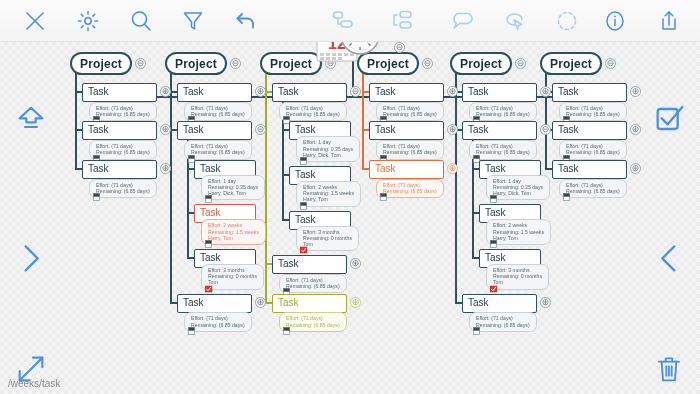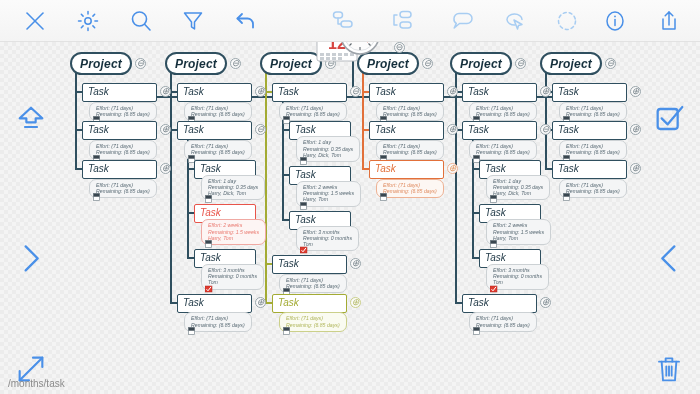--- a/index.html
+++ b/index.html
@@ -59,21 +59,20 @@
     position: absolute;
     left: 313px; top: 13px;
     width: 80px; height: 52px;
     z-index: 12;
   }
 
   
   .column {
     position: absolute;
     top: 98px;
-    font-style: italic;
   }
   .proj-head {
     position: relative;
     width: 62px; height: 23px;
     border: 2px solid #2f4f5f;
     border-radius: 12px;
     background: #ffffff;
     display: flex; align-items: center; justify-content: center;
     font-size: 12px; font-weight: bold; color: #16303d;
     letter-spacing: .2px;
@@ -518,15 +517,15 @@
       <div class="rail-icon" title="Delete" style="top: 352px; right: 14px; width: 34px; height: 34px;">
         <svg width="32" height="32" viewBox="0 0 24 24" fill="none" stroke="#4a90e8" stroke-width="1.4" stroke-linecap="round" stroke-linejoin="round">
           <path d="M4.5 6.5h15"></path>
           <path d="M6.5 6.5l1 14h9l1-14"></path>
           <path d="M9.5 6.5V4h5v2.5"></path>
           <path d="M10 10v7M12 10v7M14 10v7"></path>
         </svg>
       </div>
     </div>
 
-  <div id="pathbar">/months/task</div>
+  <div id="pathbar">/weeks/task</div>
 
 </div>
 
 </body></html>

